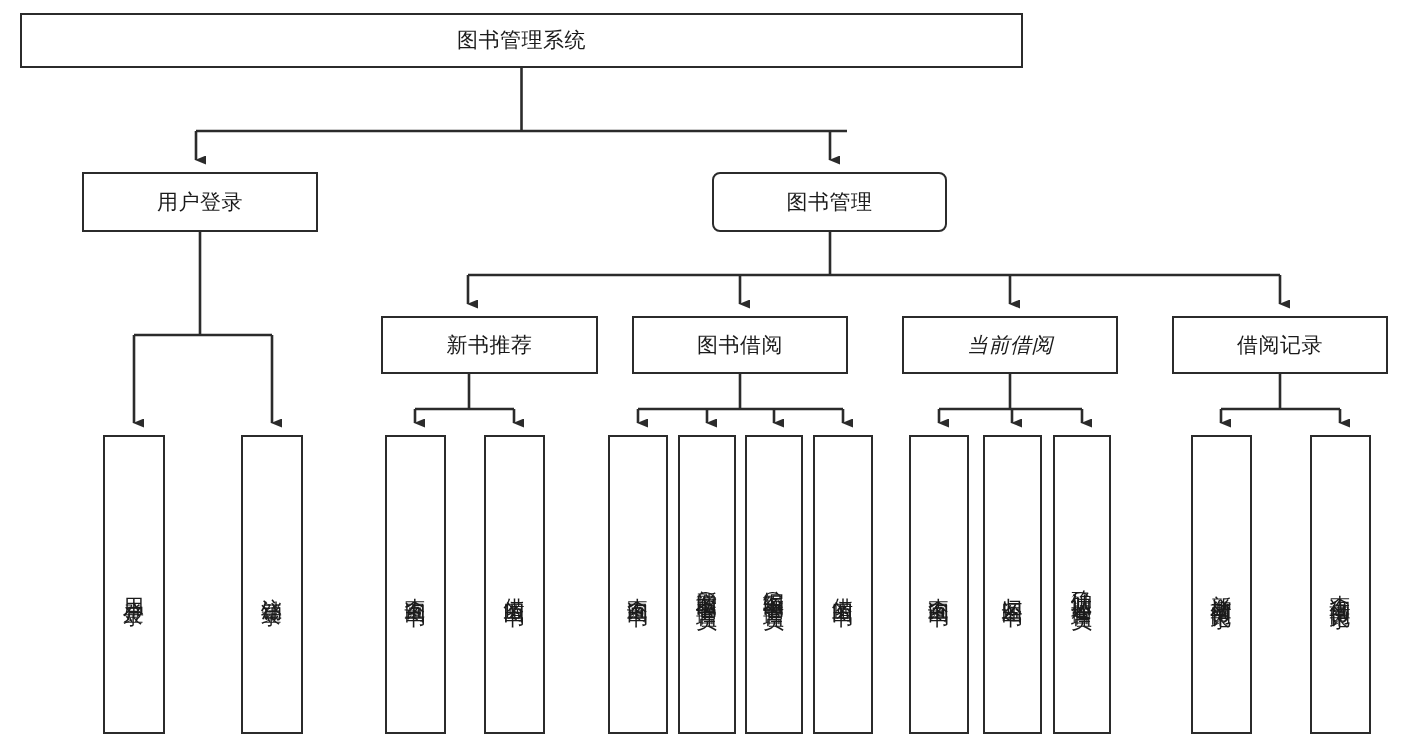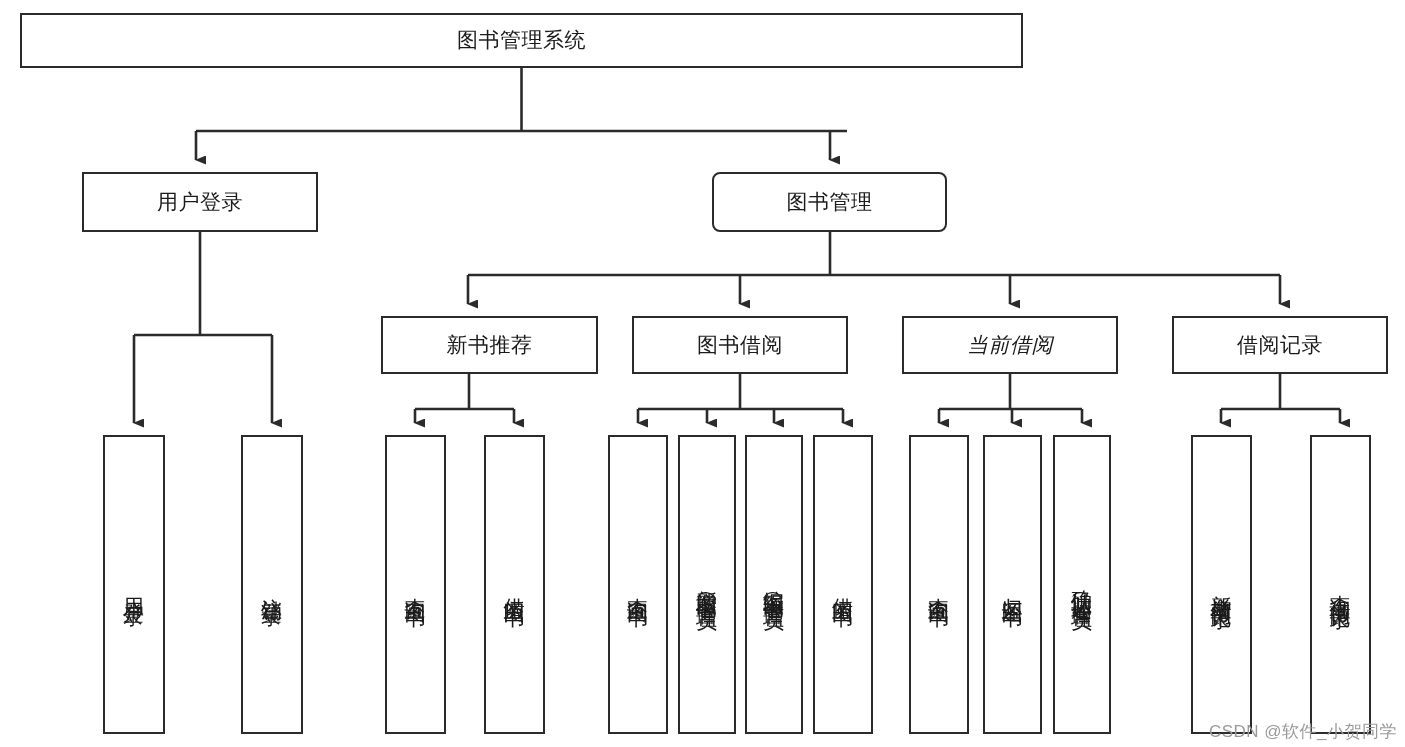--- a/index.html
+++ b/index.html
@@ -182,15 +182,14 @@
   <div class="leaf-box" style="left:1053px; top:435px; width:58px; height:299px;">
     <span class="leaf-label">确认归还（管理员）</span>
   </div>
   <div class="leaf-box" style="left:1191px; top:435px; width:61px; height:299px;">
     <span class="leaf-label">新增借阅记录</span>
   </div>
   <div class="leaf-box" style="left:1310px; top:435px; width:61px; height:299px;">
     <span class="leaf-label">查询借阅记录</span>
   </div>
 
-  <div id="watermark">CSDN @软件_小贺同学</div>
 
 </div>
 
 </body></html>

